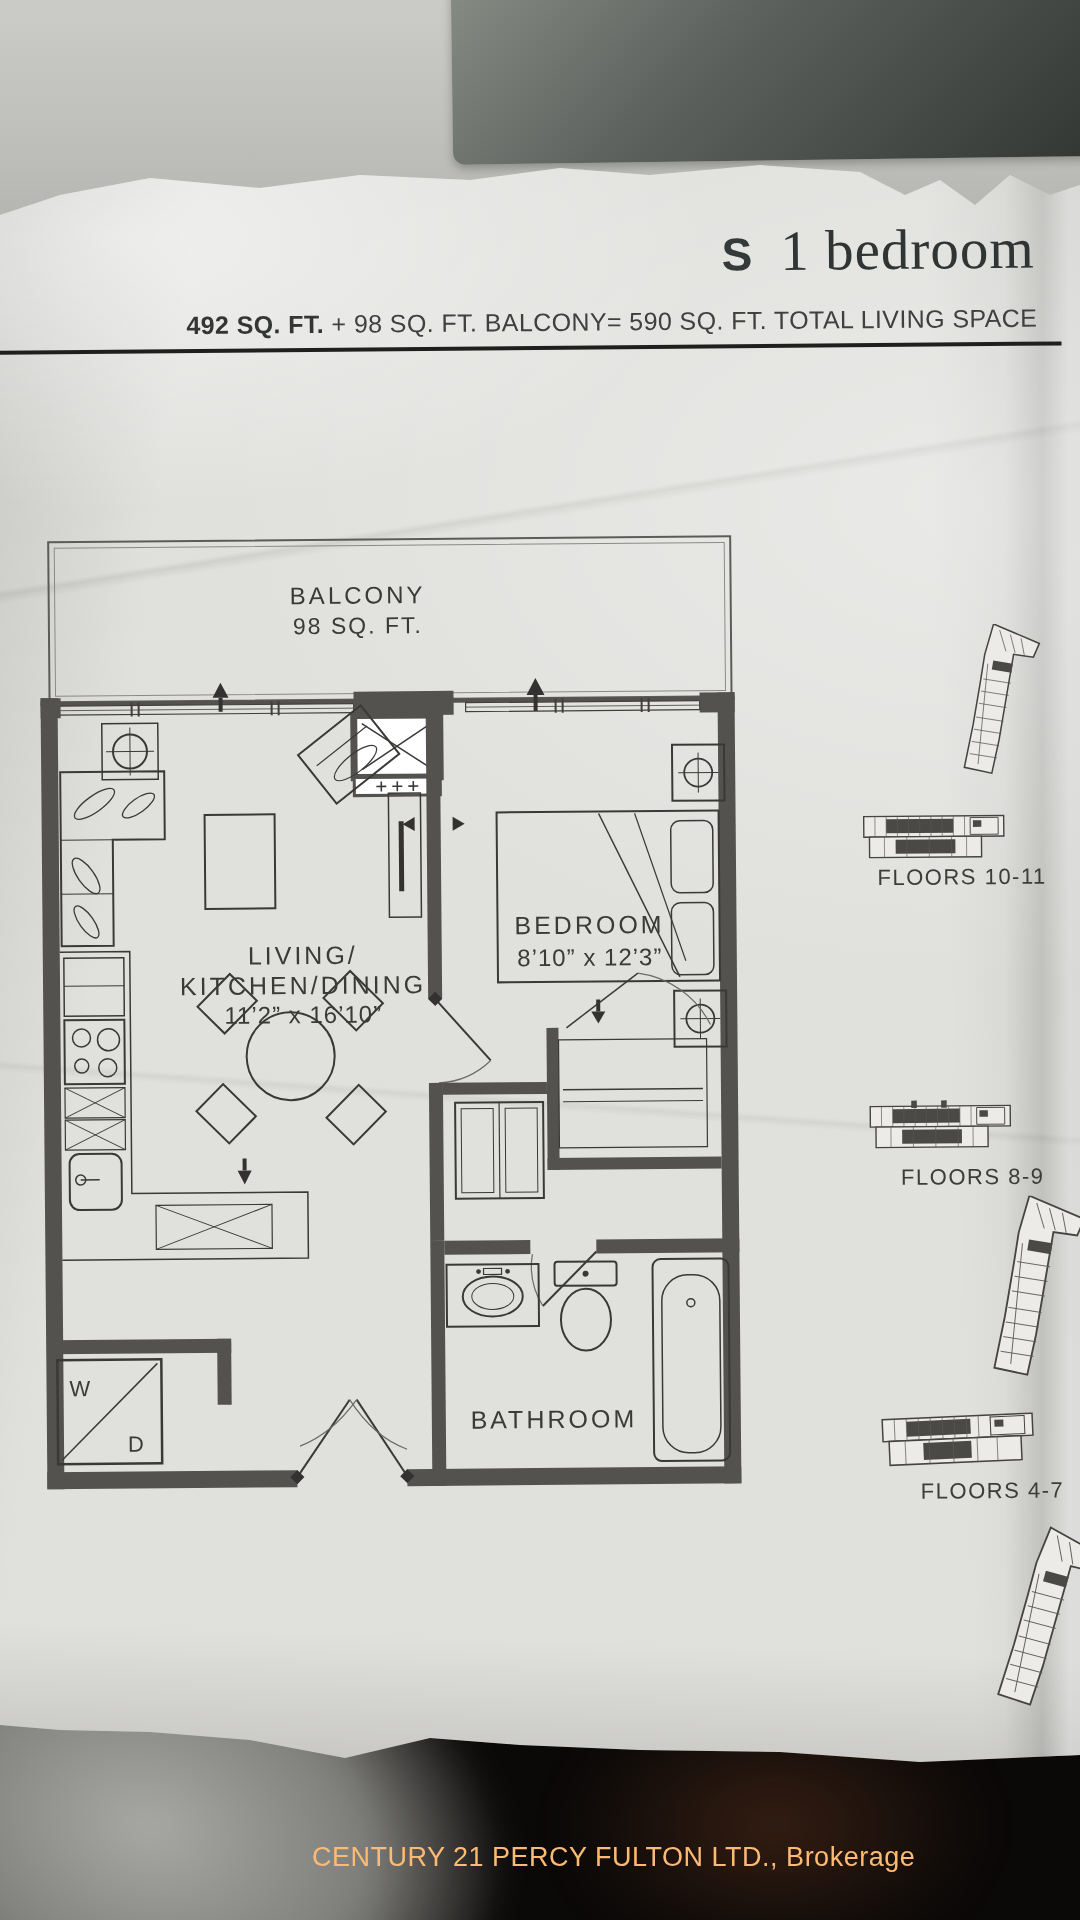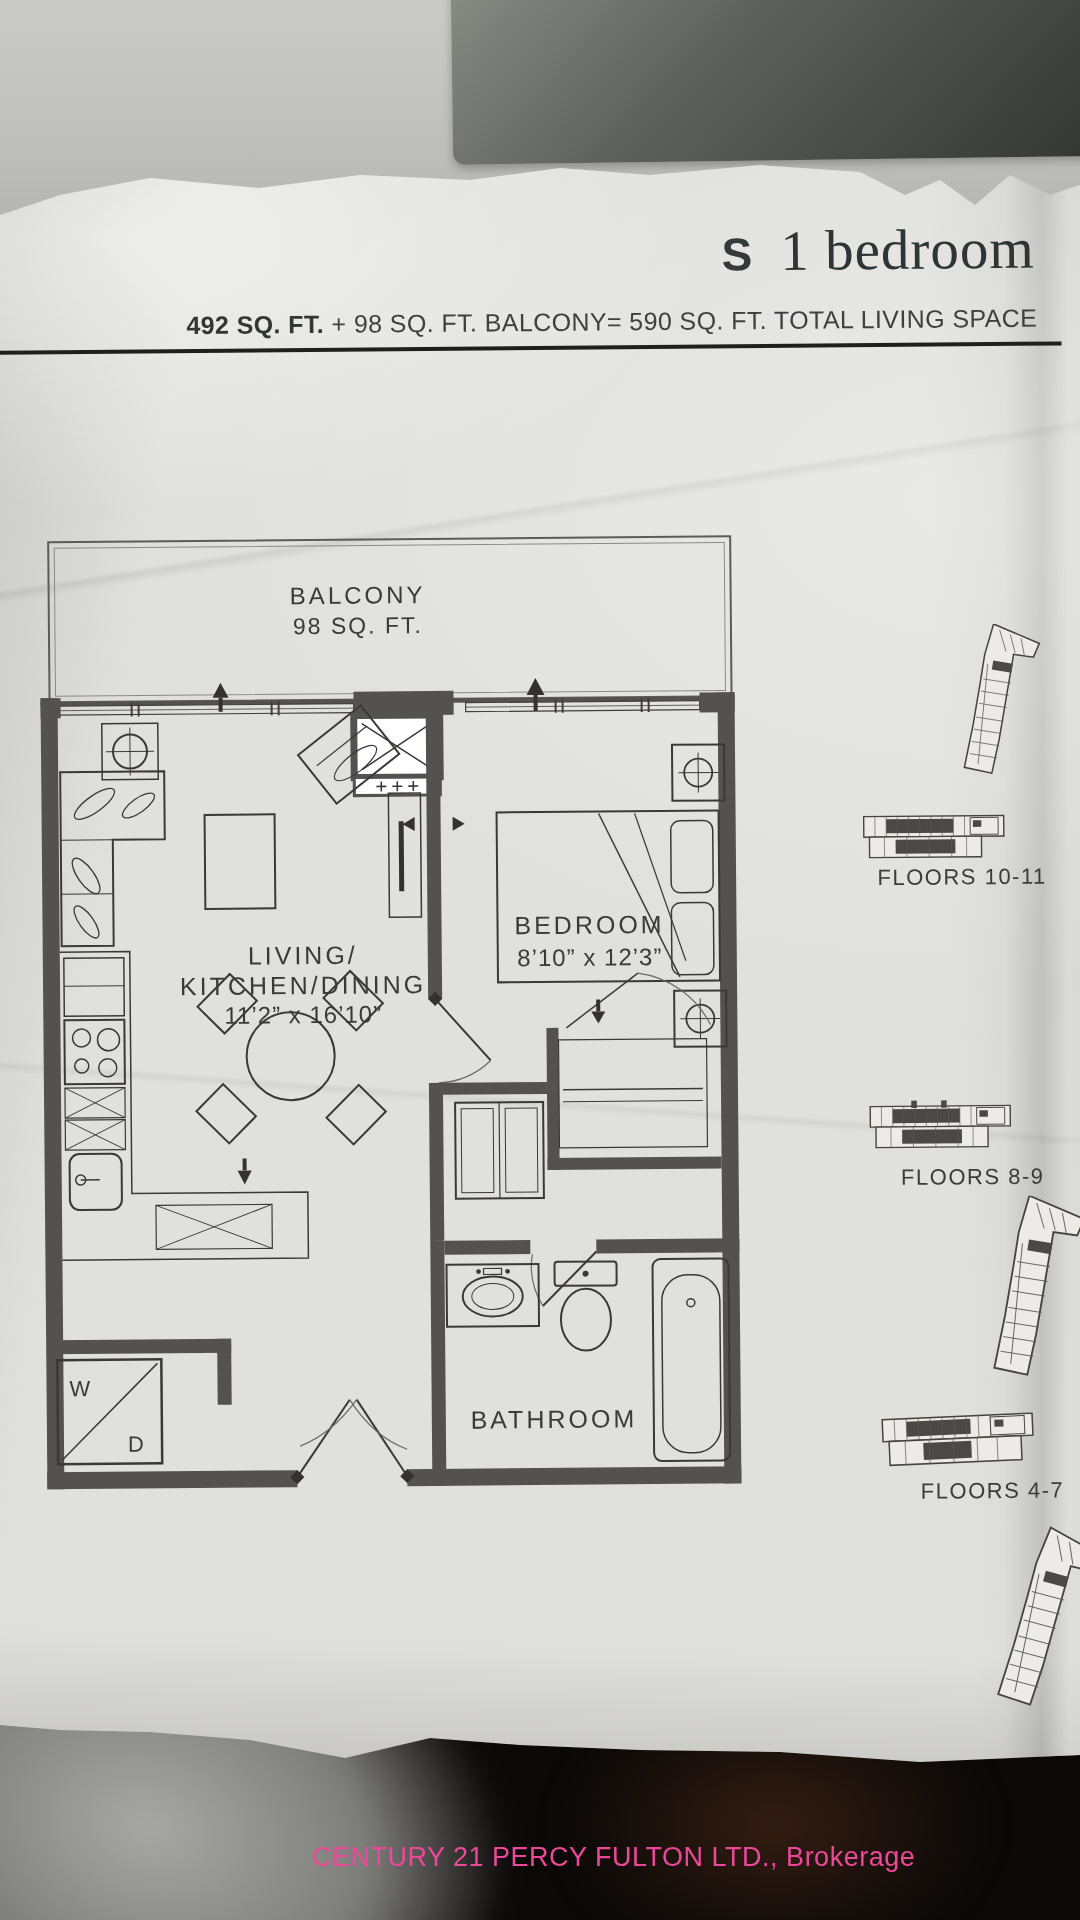--- a/index.html
+++ b/index.html
@@ -42,21 +42,21 @@
   .title .letter{font-size:46px;font-weight:700;color:#333a39;}
   .title .name{font-family:"Liberation Serif",serif;font-size:57px;letter-spacing:1px;}
   .subtitle{position:absolute;right:40px;top:168px;font-size:25px;color:#3f4140;
         letter-spacing:0.4px;white-space:nowrap;}
   .subtitle .b{font-weight:700;color:#343635;}
   .rule{position:absolute;left:0;top:206px;width:1064px;height:4px;background:#1f1f1d;}
   
   .kp-label{position:absolute;font-size:22px;letter-spacing:1.5px;color:#3c3c3a;
         white-space:nowrap;transform:translateX(-50%);}
   
-  .brokerage{position:absolute;left:312px;top:1842px;font-size:27px;color:#ec4899;
+  .brokerage{position:absolute;left:312px;top:1842px;font-size:27px;color:#fdba74;
         letter-spacing:0.5px;z-index:5;}
   svg text{font-family:"Liberation Sans",sans-serif;fill:#3a3a38;}
 </style>
 </head>
 <body>
 
 <div id="stage">
   <div class="wall"></div>
   <div class="dark-object"></div>
   <div class="knee"></div>

